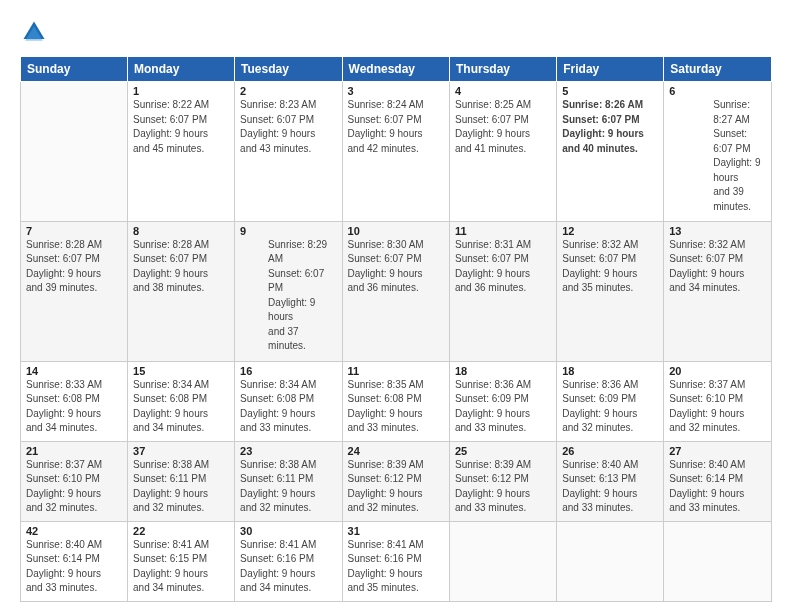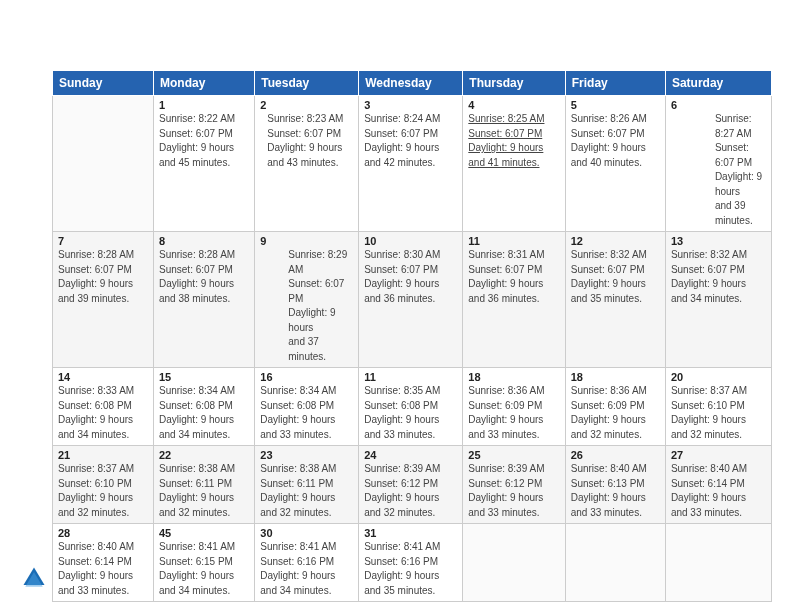--- a/index.html
+++ b/index.html
@@ -8,22 +8,21 @@
       background: #fff;
       width: 792px;
       height: 612px;
       overflow: hidden;
     }
     .page {
       width: 792px;
       height: 612px;
       padding: 18px 20px 10px 20px;
       display: flex;
-      flex-direction: row;
-      align-items: flex-end;
+      flex-direction: column;
     }
     .header {
       display: flex;
       justify-content: space-between;
       align-items: flex-start;
       margin-bottom: 10px;
     }
     .logo {
       display: flex;
       align-items: center;
@@ -135,42 +134,42 @@
           <td class="empty-cell"></td>
           <td>
             <span class="day-num">1</span>
             <div class="day-info" style="white-space: pre-line;">Sunrise: 8:22 AM
 Sunset: 6:07 PM
 Daylight: 9 hours
 and 45 minutes.</div>
           </td>
           <td>
             <span class="day-num">2</span>
-            <div class="day-info" style="white-space: pre-line; margin-left: 7px;">Sunrise: 8:23 AM
+            <div class="day-info" style="white-space: pre-line;">Sunrise: 8:23 AM
 Sunset: 6:07 PM
 Daylight: 9 hours
 and 43 minutes.</div>
           </td>
           <td>
             <span class="day-num">3</span>
             <div class="day-info" style="white-space: pre-line;">Sunrise: 8:24 AM
 Sunset: 6:07 PM
 Daylight: 9 hours
 and 42 minutes.</div>
           </td>
           <td>
             <span class="day-num">4</span>
-            <div class="day-info" style="white-space: pre-line; text-decoration: underline;">Sunrise: 8:25 AM
+            <div class="day-info" style="white-space: pre-line;">Sunrise: 8:25 AM
 Sunset: 6:07 PM
 Daylight: 9 hours
 and 41 minutes.</div>
           </td>
           <td>
             <span class="day-num">5</span>
-            <div class="day-info" style="white-space: pre-line;">Sunrise: 8:26 AM
+            <div class="day-info" style="white-space: pre-line; font-weight: bold;">Sunrise: 8:26 AM
 Sunset: 6:07 PM
 Daylight: 9 hours
 and 40 minutes.</div>
           </td>
           <td>
             <span class="day-num">6</span>
             <div class="day-info" style="white-space: pre-line; margin-left: 44px;">Sunrise: 8:27 AM
 Sunset: 6:07 PM
 Daylight: 9 hours
 and 39 minutes.</div>
@@ -280,21 +279,21 @@
         </tr>
         <tr>
           <td>
             <span class="day-num">21</span>
             <div class="day-info" style="white-space: pre-line;">Sunrise: 8:37 AM
 Sunset: 6:10 PM
 Daylight: 9 hours
 and 32 minutes.</div>
           </td>
           <td>
-            <span class="day-num">22</span>
+            <span class="day-num">37</span>
             <div class="day-info" style="white-space: pre-line;">Sunrise: 8:38 AM
 Sunset: 6:11 PM
 Daylight: 9 hours
 and 32 minutes.</div>
           </td>
           <td>
             <span class="day-num">23</span>
             <div class="day-info" style="white-space: pre-line;">Sunrise: 8:38 AM
 Sunset: 6:11 PM
 Daylight: 9 hours
@@ -324,28 +323,28 @@
           <td>
             <span class="day-num">27</span>
             <div class="day-info" style="white-space: pre-line;">Sunrise: 8:40 AM
 Sunset: 6:14 PM
 Daylight: 9 hours
 and 33 minutes.</div>
           </td>
         </tr>
         <tr>
           <td>
-            <span class="day-num">28</span>
+            <span class="day-num">42</span>
             <div class="day-info" style="white-space: pre-line;">Sunrise: 8:40 AM
 Sunset: 6:14 PM
 Daylight: 9 hours
 and 33 minutes.</div>
           </td>
           <td>
-            <span class="day-num">45</span>
+            <span class="day-num">22</span>
             <div class="day-info" style="white-space: pre-line;">Sunrise: 8:41 AM
 Sunset: 6:15 PM
 Daylight: 9 hours
 and 34 minutes.</div>
           </td>
           <td>
             <span class="day-num">30</span>
             <div class="day-info" style="white-space: pre-line;">Sunrise: 8:41 AM
 Sunset: 6:16 PM
 Daylight: 9 hours

